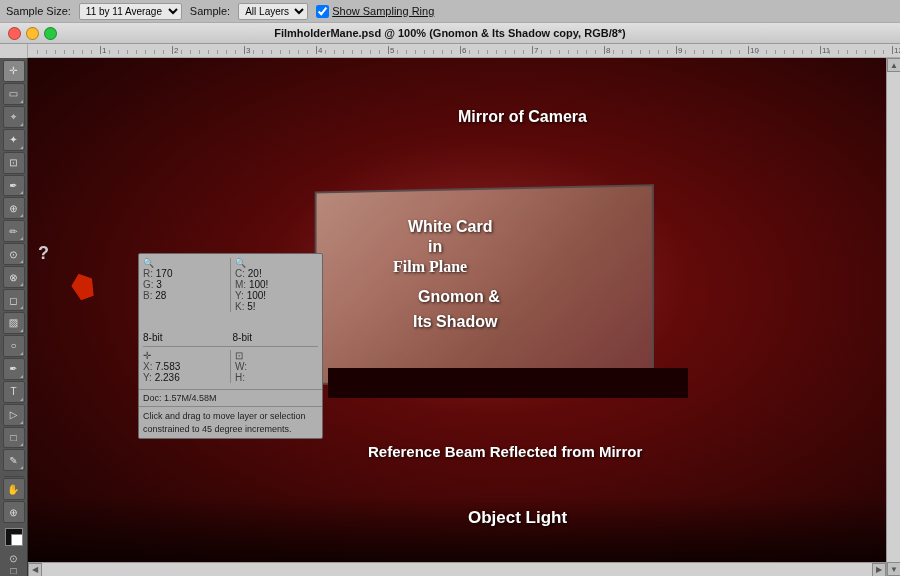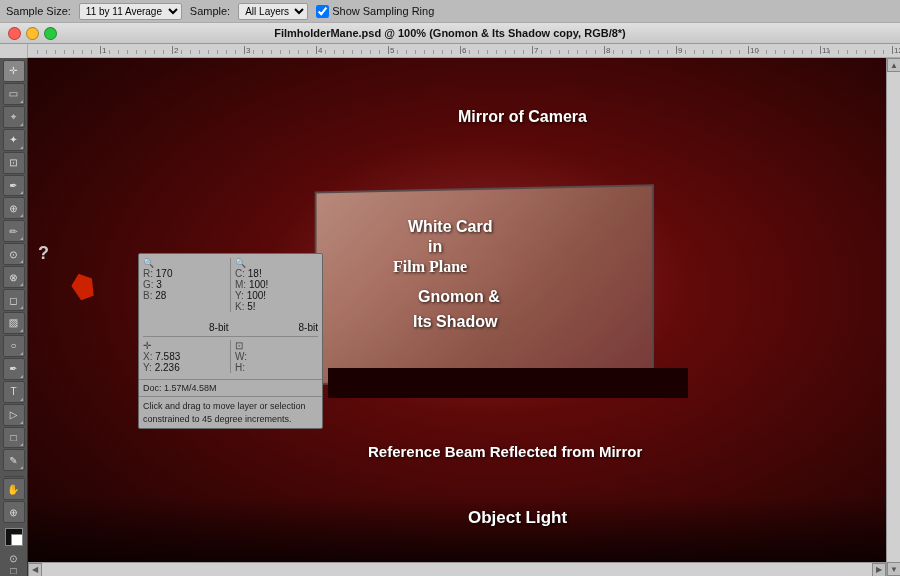--- a/index.html
+++ b/index.html
@@ -21,21 +21,21 @@
     }
     .toolbar-label { font-size: 11px; color: #111; white-space: nowrap; }
     .toolbar-select {
       height: 17px;
       font-size: 10px;
       background: #e8e8e8;
       border: 1px solid #999;
       border-radius: 2px;
       padding: 0 2px;
     }
-    .toolbar-checkbox-wrap { display: flex; align-items: center; gap: 3px; font-size: 11px; }
+    .toolbar-checkbox-wrap { display: flex; align-items: center; gap: 3px; font-size: 11px; text-decoration: underline; }
 
     
     #title-bar {
       width: 900px;
       height: 22px;
       background: linear-gradient(to bottom, #e0e0e0, #c8c8c8);
       display: flex;
       align-items: center;
       justify-content: center;
       position: absolute;
@@ -496,27 +496,27 @@
       <div class="info-section">
         <div class="info-half">
           <div style="font-size:9px;color:#333;">🔍</div>
           <div><span class="info-label">R:</span> <span class="info-value">170</span></div>
           <div><span class="info-label">G:</span> <span class="info-value">3</span></div>
           <div><span class="info-label">B:</span> <span class="info-value">28</span></div>
         </div>
         <div style="width:1px;background:#888;"></div>
         <div class="info-half">
           <div style="font-size:9px;color:#333;">🔍</div>
-          <div><span class="info-label">C:</span> <span class="info-value">18!</span></div>
+          <div><span class="info-label">C:</span> <span class="info-value">20!</span></div>
           <div><span class="info-label">M:</span> <span class="info-value">100!</span></div>
           <div><span class="info-label">Y:</span> <span class="info-value">100!</span></div>
           <div><span class="info-label">K:</span> <span class="info-value">5!</span></div>
         </div>
       </div>
-      <div style="display:flex;gap:4px;margin-top:10px;font-size:10px;text-align:right;">
+      <div style="display:flex;gap:4px;margin-top:20px;font-size:10px;">
         <div style="flex:1;">8-bit</div>
         <div style="flex:1;">8-bit</div>
       </div>
       <hr class="info-divider">
       <div class="info-section">
         <div class="info-half">
           <div><span class="info-label">✛</span></div>
           <div><span class="info-label">X:</span> <span class="info-value">7.583</span></div>
           <div><span class="info-label">Y:</span> <span class="info-value">2.236</span></div>
         </div>

